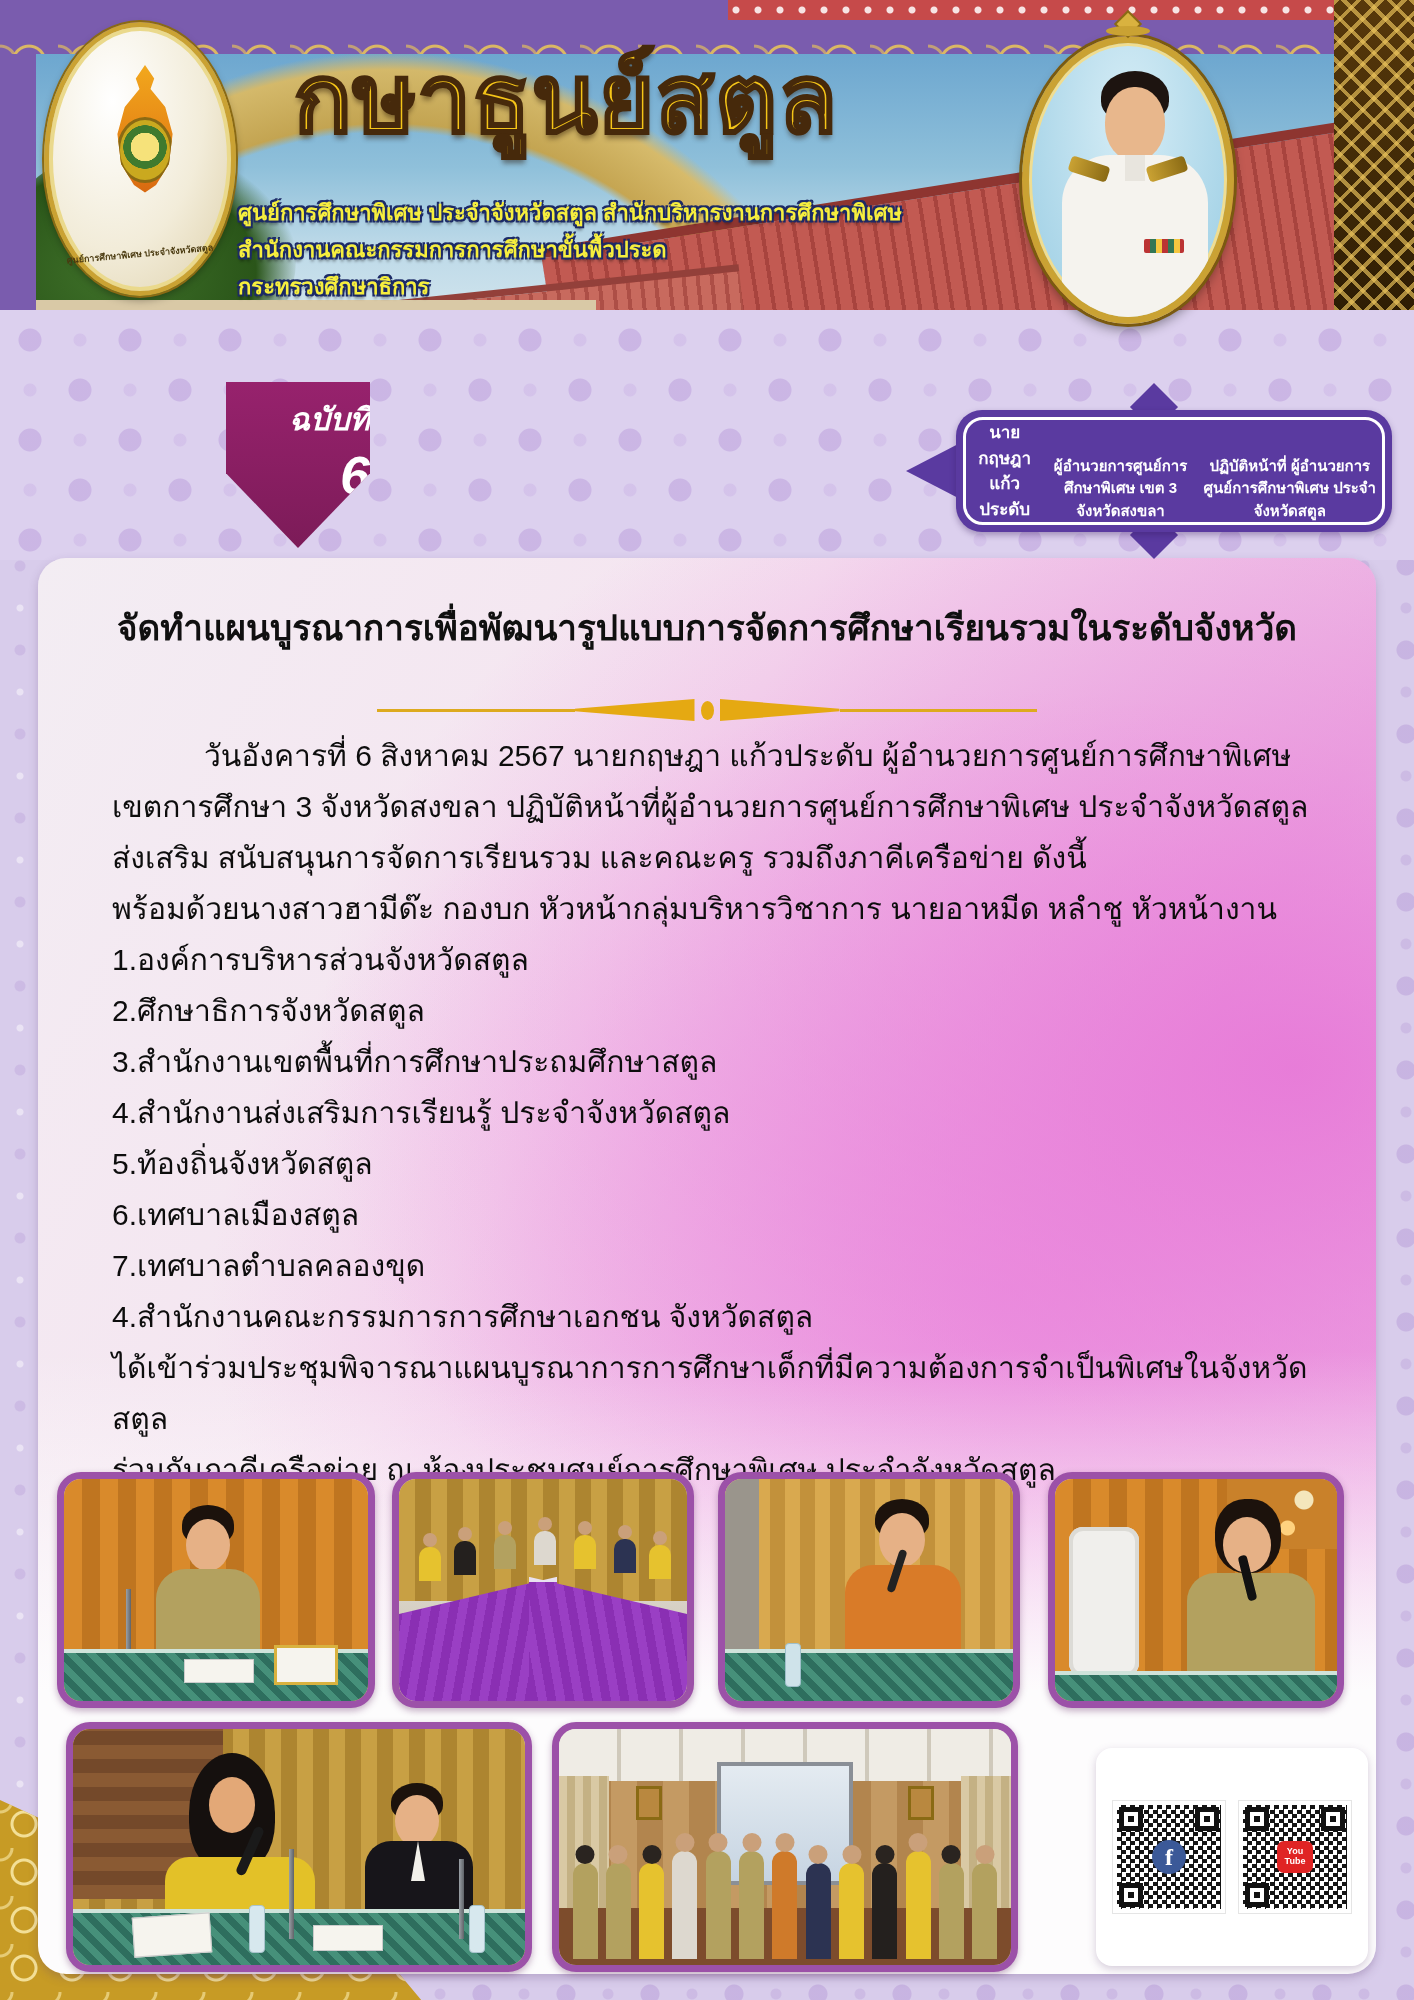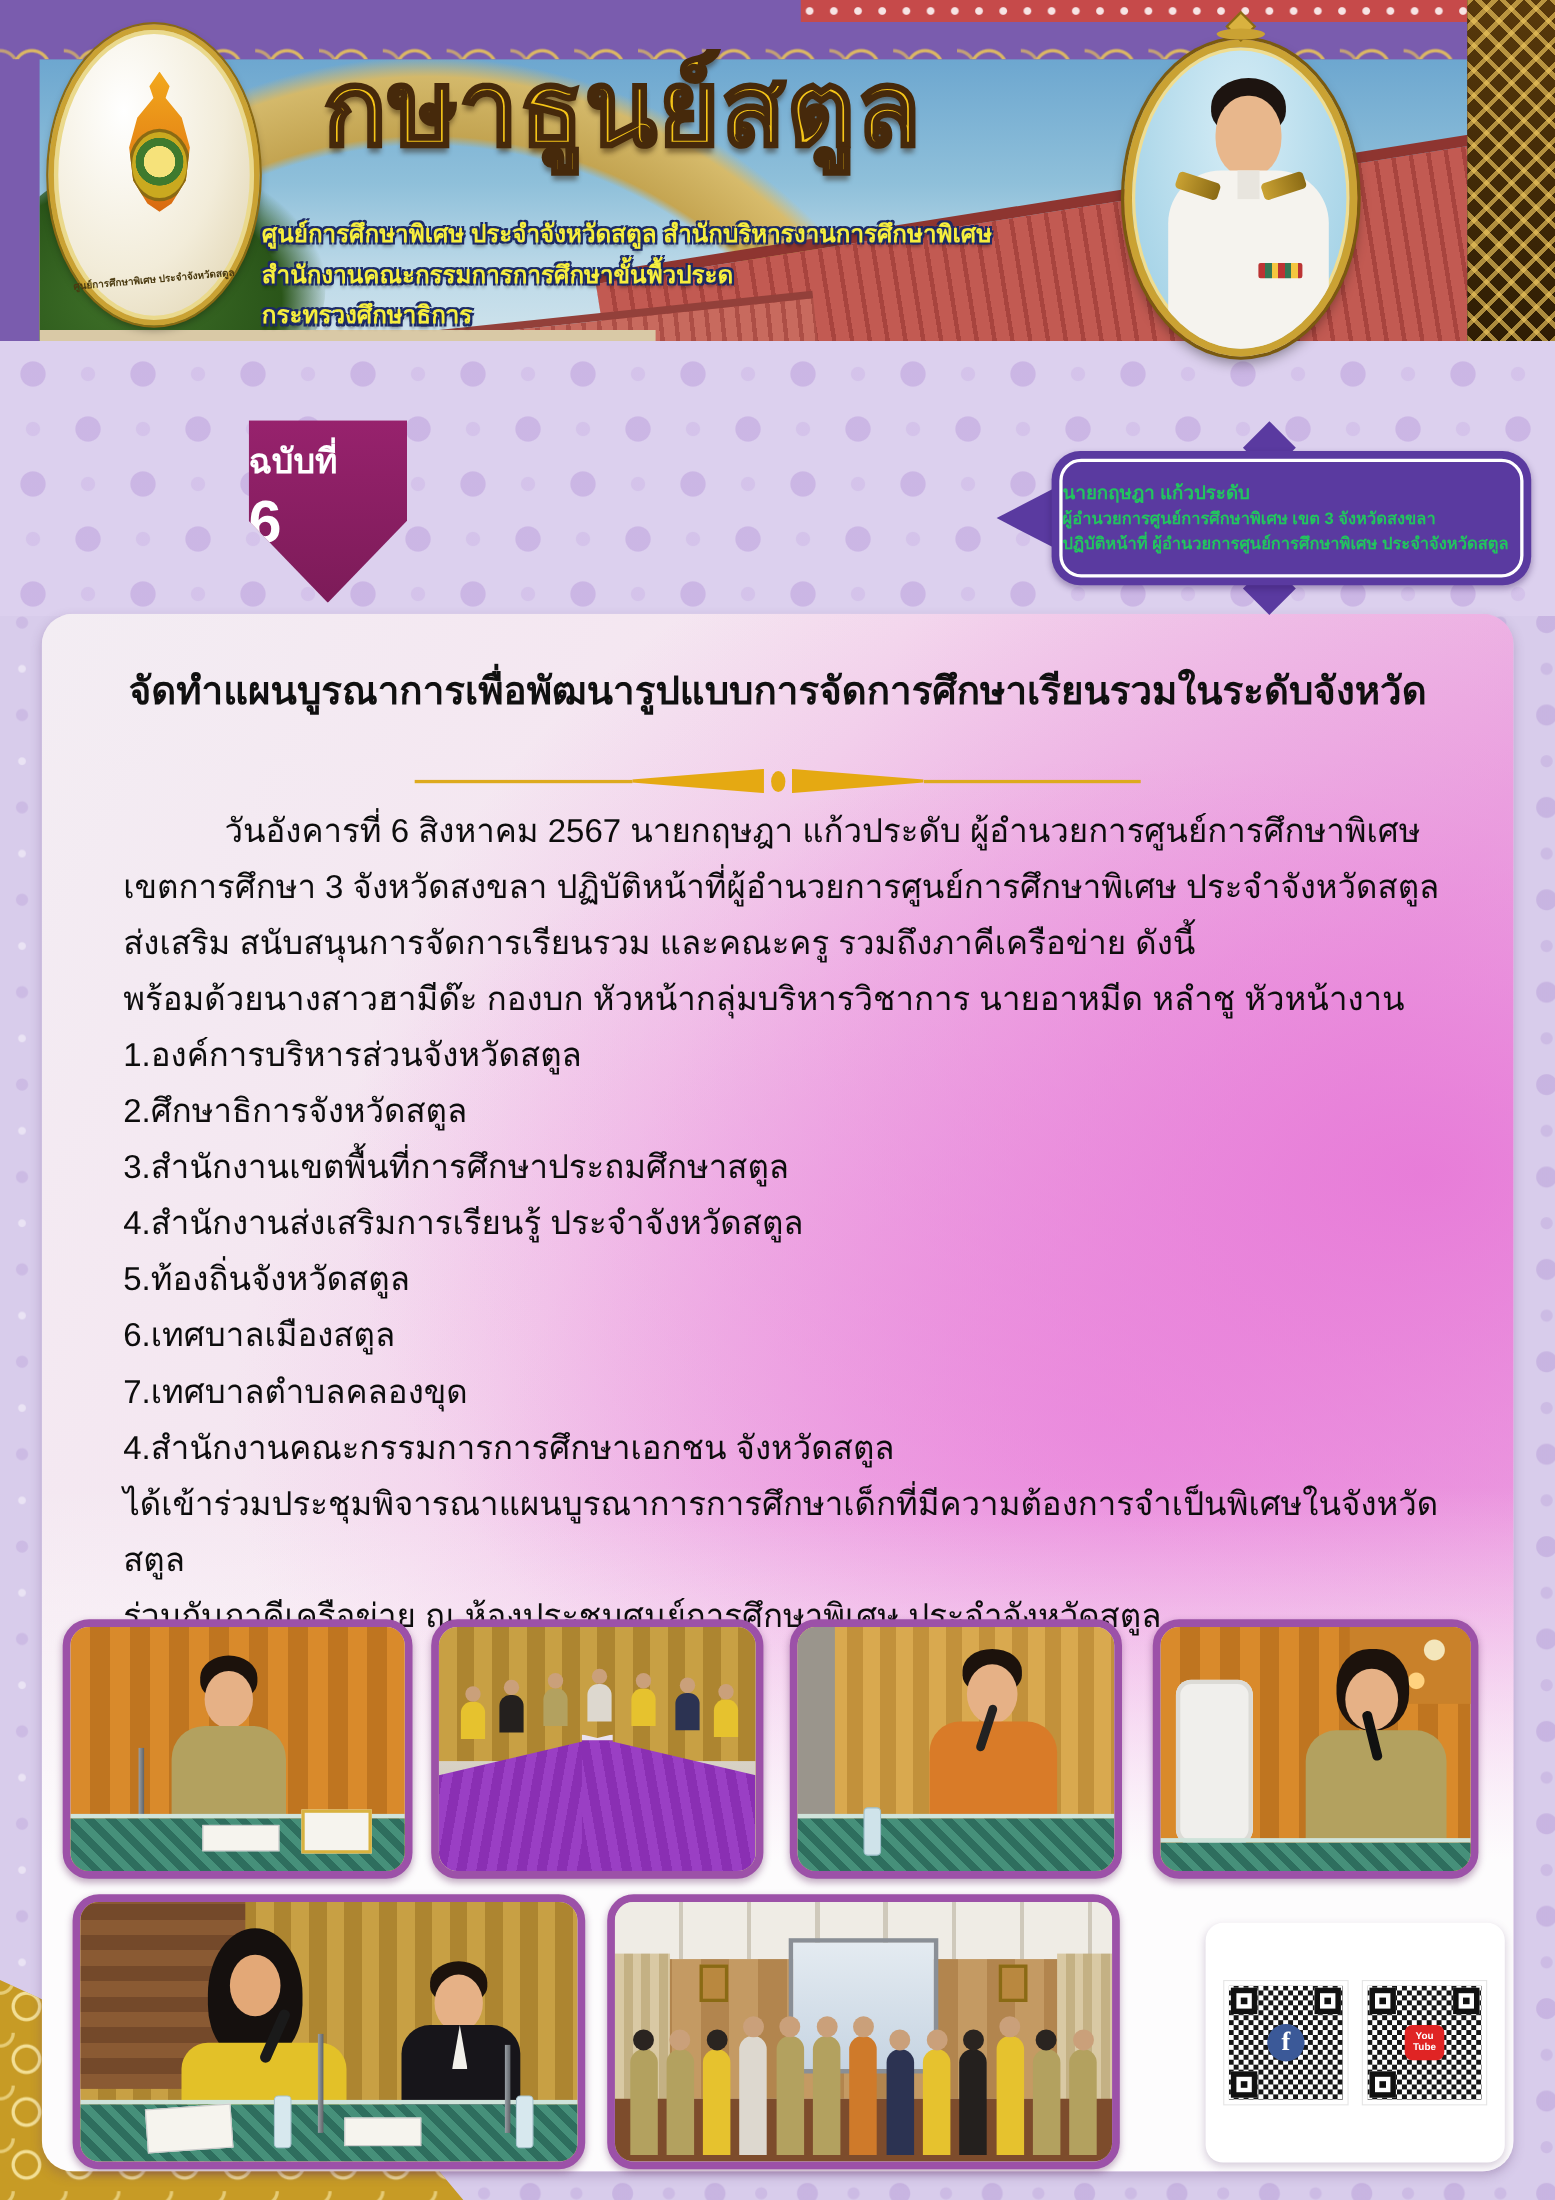--- a/index.html
+++ b/index.html
@@ -89,34 +89,34 @@
     background-image:
       radial-gradient(circle at 30px 30px, rgba(168,128,210,.32) 11px, transparent 12px),
       radial-gradient(circle at 80px 80px, rgba(168,128,210,.32) 11px, transparent 12px),
       radial-gradient(circle at 80px 30px, rgba(184,150,220,.22) 6px, transparent 7px),
       radial-gradient(circle at 30px 80px, rgba(184,150,220,.22) 6px, transparent 7px);
     background-size:100px 100px; }
 
   .issue-badge { position:absolute; left:226px; top:382px; width:144px; height:166px; z-index:6;
     background:linear-gradient(180deg,#97226d 0%, #7c1b58 100%);
     clip-path:polygon(0 0,100% 0,100% 55%,50% 100%,0 55%);
-    color:#fff; text-align:left; }
+    color:#fff; text-align:right;font-style:italic; }
   .issue-label { margin-top:12px; font-size:31px; font-weight:bold; }
   .issue-number { font-size:54px; font-weight:bold; margin-top:0px; }
 
   .director-ribbon { position:absolute; left:906px; top:396px; width:496px; height:150px; z-index:6; }
   .ribbon-point-left { position:absolute; left:0; top:50%; transform:translateY(-50%);
     border-top:30px solid transparent; border-bottom:30px solid transparent; border-right:58px solid #5a3aa0; }
   .ribbon-peak { position:absolute; left:50%; width:34px; height:34px; background:#5a3aa0; }
   .ribbon-peak.top { top:-6px; transform:translateX(-50%) rotate(45deg); }
   .ribbon-peak.bottom { bottom:-6px; transform:translateX(-50%) rotate(45deg); }
   .ribbon-body { position:absolute; left:50px; right:10px; top:14px; bottom:14px;
     background:#5a3aa0; border-radius:26px; padding:7px; box-shadow:0 3px 6px rgba(50,20,90,.35); }
-  .ribbon-inner { height:100%; border:3px solid #fff; border-radius:20px; display:flex; flex-direction:column;
-    justify-content:center; align-items:flex-start; color:#22c55e; font-weight:bold; line-height:1.5; text-align:center; }
+  .ribbon-inner { height:100%; border:3px solid #fff; border-radius:20px; display:flex; flex-direction:row;
+    justify-content:center; align-items:flex-end; color:#ffffff; font-weight:bold; line-height:1.5; text-align:center; }
   .ribbon-inner .l1 { font-size:17px; } .ribbon-inner .l2, .ribbon-inner .l3 { font-size:15px; }
 
   
   .content-card { position:absolute; left:38px; top:558px; width:1338px; height:1416px; border-radius:28px; z-index:2;
     background-image:
       linear-gradient(to bottom, rgba(253,252,253,0) 56%, #fdfcfd 80%),
       radial-gradient(ellipse at 94% 36%, rgba(230,115,214,.85) 0%, rgba(230,115,214,0) 55%),
       radial-gradient(ellipse at 72% 52%, rgba(238,150,226,.8) 0%, rgba(238,150,226,0) 58%),
       linear-gradient(118deg, #f3edf3 0%, #f5e4f0 38%, #eec0e6 68%, #f2d9ee 100%);
     box-shadow:0 4px 10px rgba(90,60,110,.25); }

